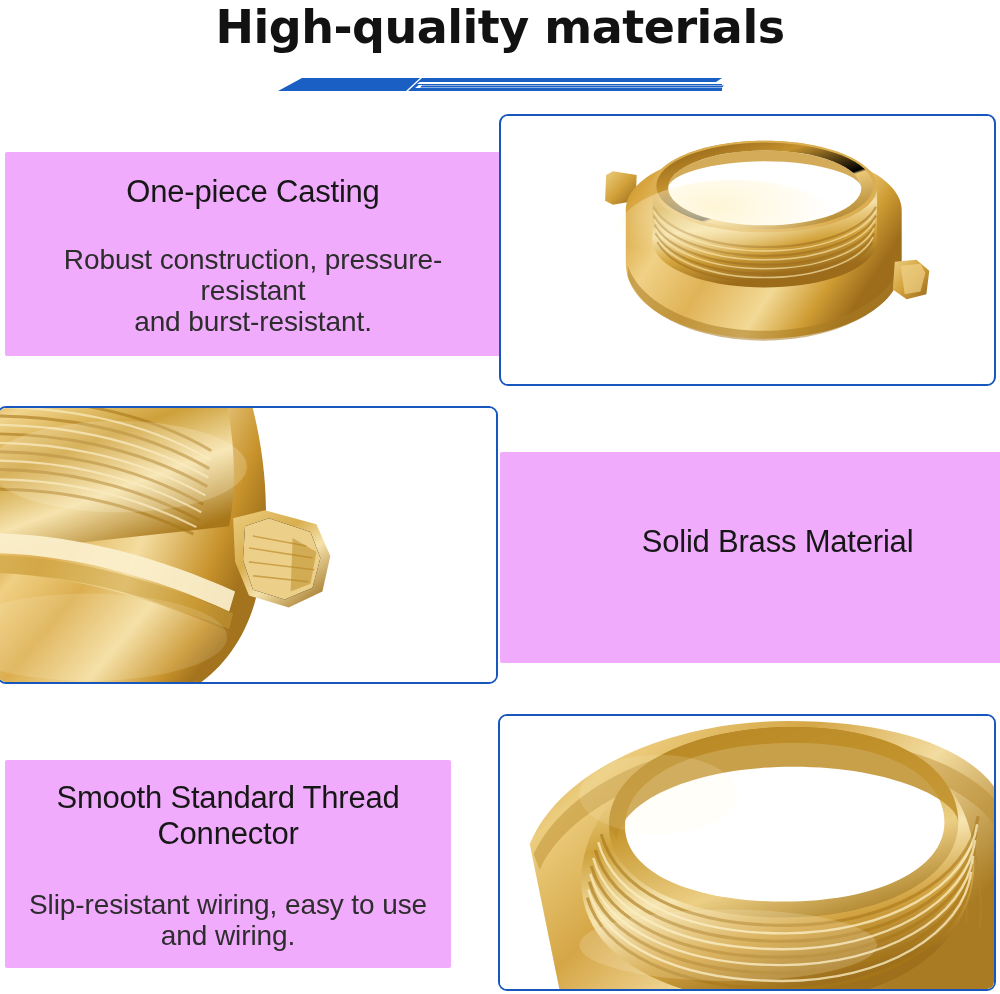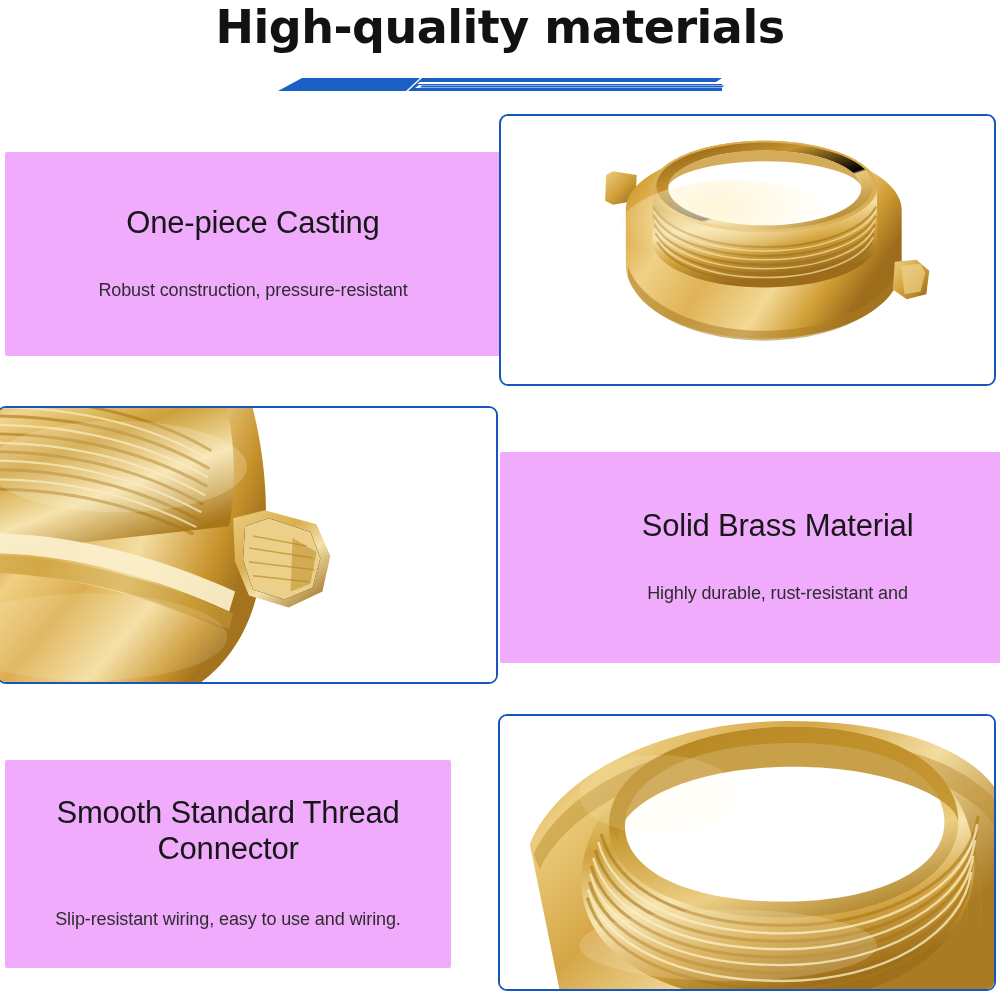--- a/index.html
+++ b/index.html
@@ -24,21 +24,21 @@
   .card{
     position:absolute;background:#f0abfc;border-radius:2px;
     display:flex;flex-direction:column;align-items:center;
     justify-content:center;text-align:center;box-sizing:border-box;
   }
   .card .headline{
     font-size:31px;color:#171717;font-weight:400;line-height:39px;
     letter-spacing:-0.2px;
   }
   .card .sub{
-    font-size:18px;color:#2d2d2d;font-weight:400;line-height:31px;
+    font-size:28px;color:#2d2d2d;font-weight:400;line-height:31px;
     letter-spacing:-0.1px;
   }
   #card1{left:5px;top:152px;width:496px;height:204px;padding:0 26px;}
   #card1 .headline{margin-bottom:33px;}
   #card2{left:500px;top:452px;width:555px;height:211px;padding:0 26px;}
   #card2 .headline{margin-bottom:33px;}
   #card3{left:5px;top:760px;width:446px;height:208px;padding:0 22px;}
   #card3 .headline{margin-bottom:36px;}
 
   
@@ -63,20 +63,21 @@
     <svg viewBox="0 0 456 22" preserveAspectRatio="none" aria-hidden="true">
       <polygon points="6,19 30,6 148,6 134,19" fill="#1a5fc4"></polygon>
       <polygon points="136,19 150,6 450,6 444,10 148,10 145,12 450,12 450,13 147,13 143,16 450,16 450,19" fill="#1a5fc4"></polygon>
       <polygon points="150,13.6 452,13.6 450,15.6 148,15.6" fill="#1a5fc4"></polygon>
     </svg>
   </div>
 
   <div class="card" id="card1">
     <div class="headline">One-piece Casting</div>
     <div class="sub">Robust construction, pressure-resistant</div>
+    <div class="sub">and burst-resistant.</div>
   </div>
 
   <div class="frame" id="frame1">
     <div class="photo">
       <svg viewBox="0 0 497 272" preserveAspectRatio="xMidYMid meet" aria-hidden="true">
         <defs>
           <linearGradient id="g1body" x1="0" y1="0" x2="1" y2="0.45">
             <stop offset="0" stop-color="#b5801f"></stop>
             <stop offset="0.12" stop-color="#d7a43c"></stop>
             <stop offset="0.3" stop-color="#f0d186"></stop>
@@ -223,21 +224,20 @@
         <path d="M296 132 L320 146 L314 178 L294 186 Z" fill="#b8851f" opacity="0.5"></path>
 
         <ellipse cx="120" cy="60" rx="130" ry="46" fill="#fff6da" opacity="0.22"></ellipse>
         <ellipse cx="90" cy="232" rx="140" ry="44" fill="#fff6da" opacity="0.15"></ellipse>
       </svg>
     </div>
   </div>
 
   <div class="card" id="card2">
     <div class="headline">Solid Brass Material</div>
-    <div class="sub">Highly durable, rust-resistant and</div>
   </div>
 
   <div class="card" id="card3">
     <div class="headline">Smooth Standard Thread</div>
     <div class="headline" style="margin-top:-39px;">Connector</div>
     <div class="sub">Slip-resistant wiring, easy to use and wiring.</div>
   </div>
 
   <div class="frame" id="frame3">
     <div class="photo">

